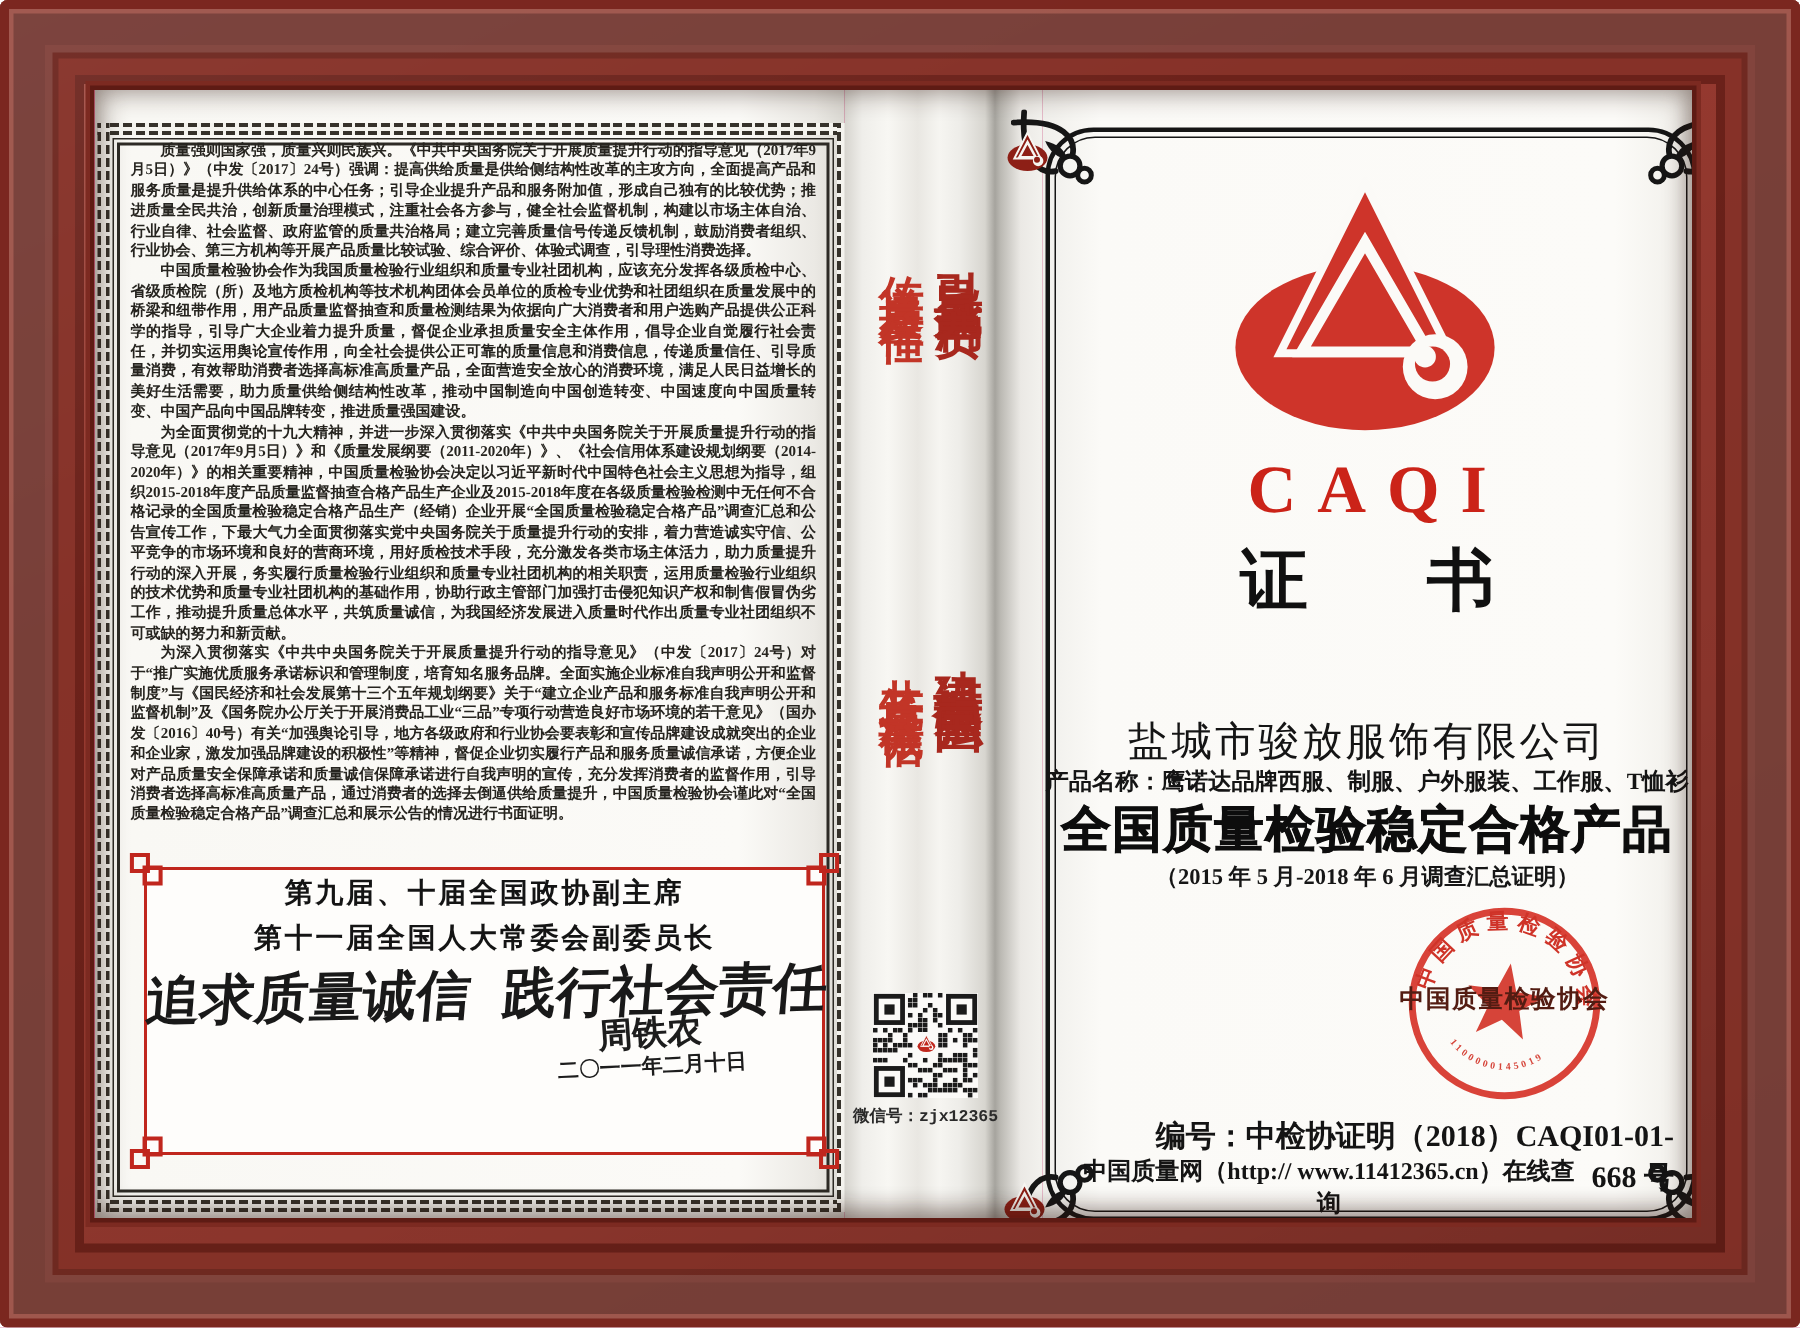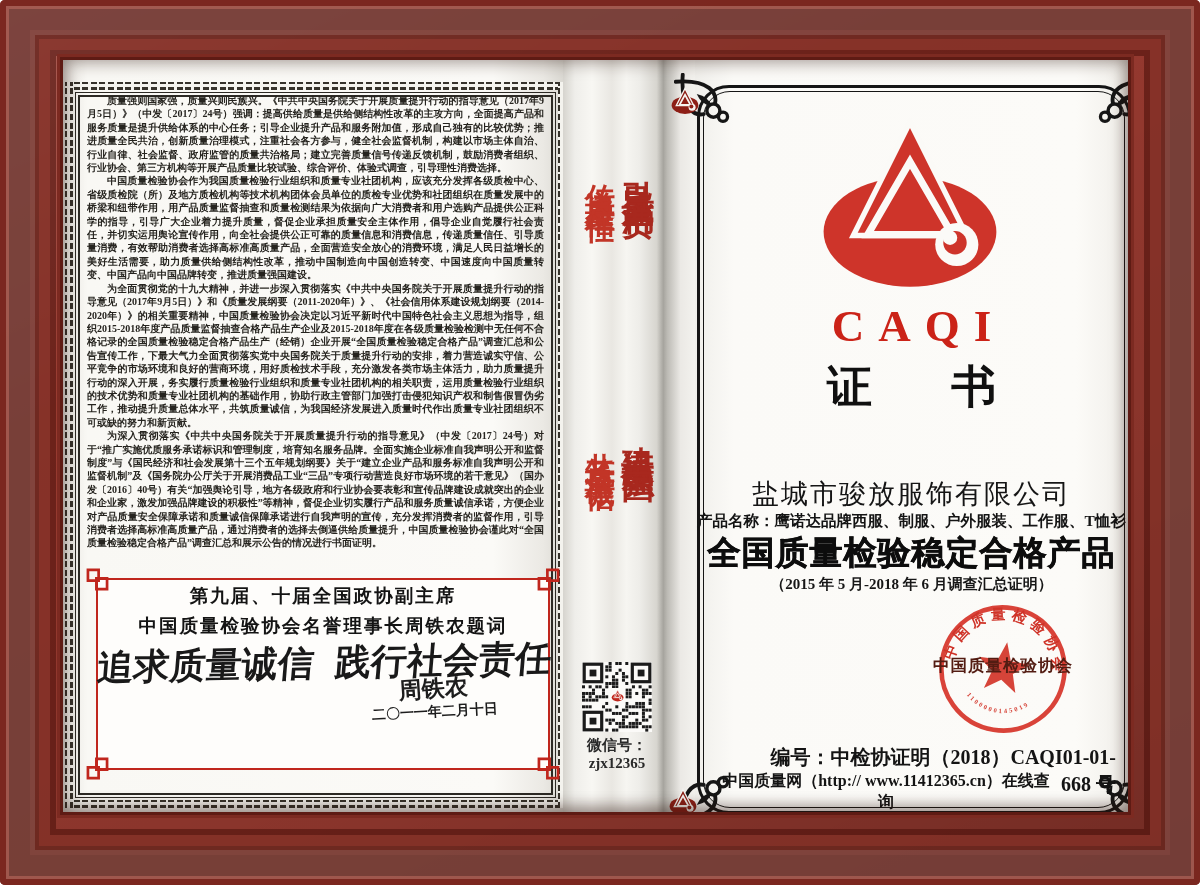--- a/index.html
+++ b/index.html
@@ -72,21 +72,21 @@
     background:linear-gradient(90deg,#d6d4ce 0%,#efeeea 9%,#f8f7f3 22%,#e9e7e2 37%,#f6f5f1 48%,
       #eeede9 58%,#d7d5cf 71%,#a6a49e 76%,#bcbab4 79%,#ebe9e5 89%,#f3f2ee 100%);}
   .slogan{position:absolute;writing-mode:vertical-rl;text-orientation:upright;white-space:nowrap;
     font-weight:800;font-family:"Liberation Serif","DejaVu Serif",serif;}
   .sl-l{left:16px;font-size:30px;letter-spacing:6px;color:#c23527;}
   .sl-r{left:52px;font-size:33px;letter-spacing:5px;color:#a8281e;}
   .sl-l1{top:100px;} .sl-l2{top:368px;}
   .sl-r1{top:95px;}  .sl-r2{top:360px;}
   .qr{position:absolute;left:19px;top:602px;width:70px;height:70px;}
   .qr-caption{position:absolute;left:2px;top:676px;width:104px;text-align:center;
-    font-size:15px;font-weight:700;color:#2a2a2a;font-family:Liberation Serif, serif;}
+    font-size:11px;font-weight:700;color:#2a2a2a;font-family:Liberation Mono, monospace;}
 
   
   .right-page{position:absolute;left:632px;top:0;width:433px;height:752px;
     background:linear-gradient(90deg,#f0efeb 0%,#fbfaf7 9%,#fcfbf8 88%,#f0eee9 100%);}
   .rp-frame{position:absolute;left:2px;top:25px;width:428px;height:723px;
     border:3px solid #151515;border-radius:32px;}
   .rp-frame-inner{position:absolute;inset:3px;border:1.5px solid #151515;border-radius:27px;}
   .fl{position:absolute;width:56px;height:56px;}
   .fl-tl{left:-26px;top:-15px;}
   .fl-tr{right:-26px;top:-15px;transform:scaleX(-1);}
@@ -153,21 +153,21 @@
           <svg class="knot knot-bl" viewBox="0 0 24 24">
               <path d="M3.5,11 h9.5 v9.5 h-9.5 z" fill="none" stroke="#c0261d" stroke-width="2.4"></path>
               <path d="M11,3.5 h9.5 v9.5 h-9.5 z" fill="none" stroke="#c0261d" stroke-width="2.4"></path>
             </svg>
           <svg class="knot knot-br" viewBox="0 0 24 24">
               <path d="M11,11 h9.5 v9.5 h-9.5 z" fill="none" stroke="#c0261d" stroke-width="2.4"></path>
               <path d="M3.5,3.5 h9.5 v9.5 h-9.5 z" fill="none" stroke="#c0261d" stroke-width="2.4"></path>
             </svg>
 
           <div class="insc-line">第九届、十届全国政协副主席</div>
-          <div class="insc-line">中国质量检验协会名誉理事长周铁农题词</div>
+          <div class="insc-line">第十一届全国人大常委会副委员长</div>
           <div class="insc-callig">追求质量诚信 践行社会责任</div>
           <div class="insc-sign">周铁农</div>
           <div class="insc-date">二〇一一年二月十日</div>
         </div>
       </div>
     </div>
 
     <div class="spine">
       <div class="slogan sl-l sl-l1">传递质量信任</div>
       <div class="slogan sl-l sl-l2">共筑质量诚信</div>

